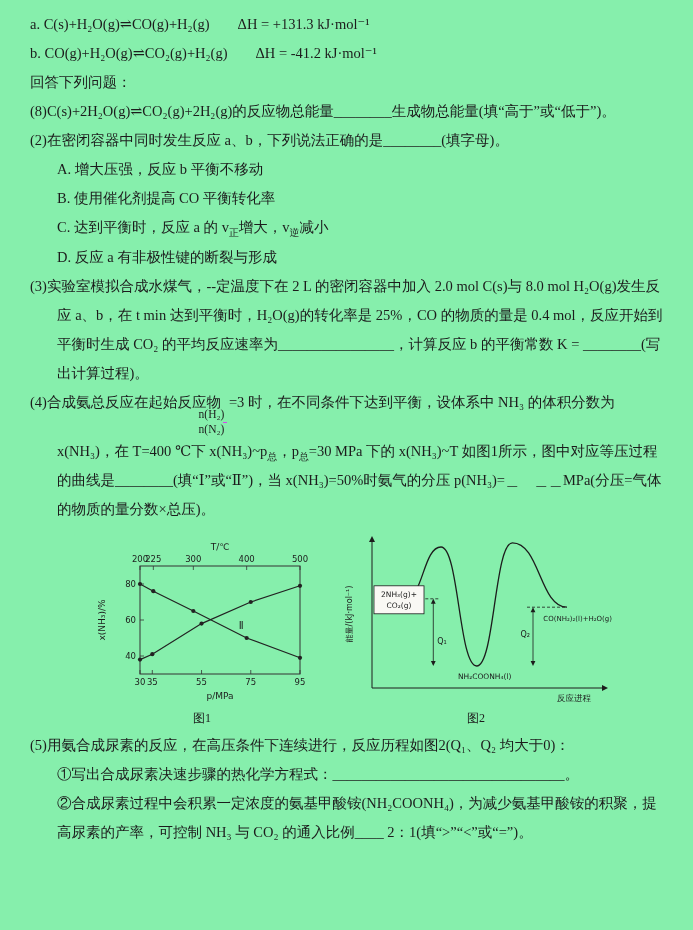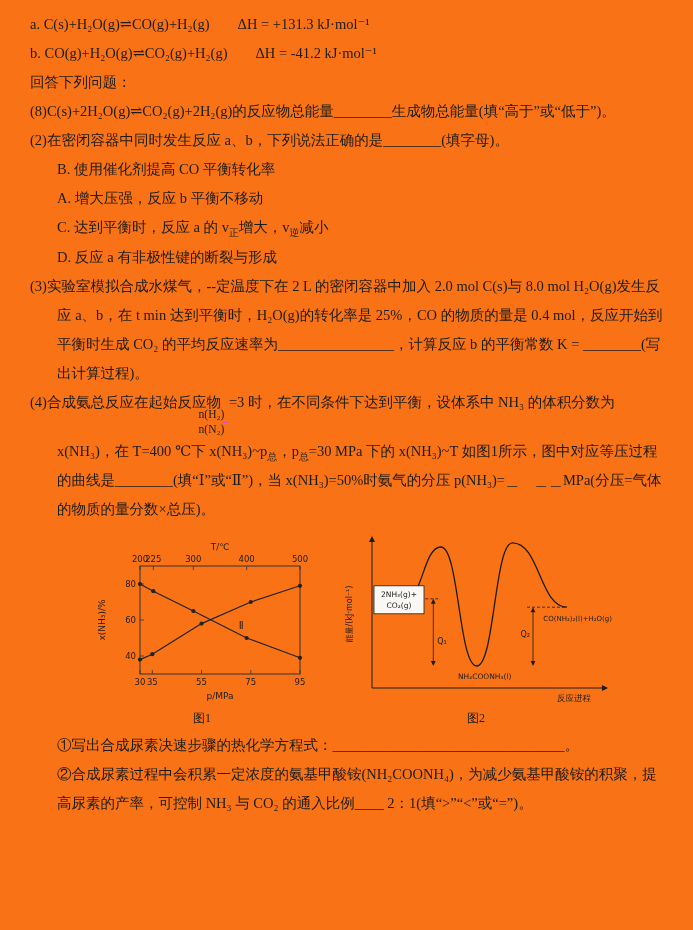--- a/index.html
+++ b/index.html
@@ -1,18 +1,18 @@
 <!DOCTYPE html>
 <html><head>
 <meta charset="utf-8">
 <style>
   html,body{margin:0;padding:0;background:#e9e7e3;}
   .page{
     width:693px;height:930px;box-sizing:border-box;
-    background:#f97316;color:#1c1c1c;
+    background:#86efac;color:#1c1c1c;
     font-family:"Liberation Serif","DejaVu Serif",serif;
     font-size:14.5px;line-height:2.0;
     padding:10px 24px 0 30px;overflow:hidden;position:relative;
   }
   p.line{margin:0;}
   .q{padding-left:27px;text-indent:-27px;}
   .opt{padding-left:27px;}
   .subq{padding-left:27px;}
   .dh{margin-left:28px;}
   .frac{display:inline-flex;flex-direction:column;text-align:center;
@@ -34,22 +34,22 @@
   <p class="line"><span>a. C(s)+H₂O(g)⇌CO(g)+H₂(g)</span><span class="dh">ΔH = +131.3 kJ·mol⁻¹</span></p>
 
   <p class="line"><span>b. CO(g)+H₂O(g)⇌CO₂(g)+H₂(g)</span><span class="dh">ΔH = -41.2 kJ·mol⁻¹</span></p>
 
   <p class="line">回答下列问题：</p>
 
   <p class="line q">(8)C(s)+2H₂O(g)⇌CO₂(g)+2H₂(g)的反应物总能量________生成物总能量(填“高于”或“低于”)。</p>
 
   <p class="line q">(2)在密闭容器中同时发生反应 a、b，下列说法正确的是________(填字母)。</p>
 
+  <p class="line opt">A. 增大压强，反应 b 平衡不移动</p>
   <p class="line opt">B. 使用催化剂提高 CO 平衡转化率</p>
-  <p class="line opt">A. 增大压强，反应 b 平衡不移动</p>
   <p class="line opt"><span>C. 达到平衡时，反应 a 的 v</span><sub class="csub">正</sub><span>增大，v</span><sub class="csub">逆</sub><span>减小</span></p>
   <p class="line opt">D. 反应 a 有非极性键的断裂与形成</p>
 
   <p class="line q">(3)实验室模拟合成水煤气，--定温度下在 2 L 的密闭容器中加入 2.0 mol C(s)与 8.0 mol H₂O(g)发生反应 a、b，在 t min 达到平衡时，H₂O(g)的转化率是 25%，CO 的物质的量是 0.4 mol，反应开始到平衡时生成 CO₂ 的平均反应速率为________________，计算反应 b 的平衡常数 K = ________(写出计算过程)。</p>
 
   <p class="line q"><span>(4)合成氨总反应在起始反应物</span><span class="frac">
         <span class="num">n(H₂)</span>
         <span class="den">n(N₂)</span>
       </span><span>=3 时，在不同条件下达到平衡，设体系中 NH₃ 的体积分数为 x(NH₃)，在 T=400 ℃下 x(NH₃)~p</span><sub class="csub">总</sub><span>，p</span><sub class="csub">总</sub><span>=30 MPa 下的 x(NH₃)~T 如图1所示，图中对应等压过程的曲线是________(填“Ⅰ”或“Ⅱ”)，当 x(NH₃)=50%时氨气的分压 p(NH₃)=＿　＿＿MPa(分压=气体的物质的量分数×总压)。</span></p>
 
@@ -124,16 +124,17 @@
           <text x="63" y="77.8" font-size="7.5" text-anchor="middle">CO₂(g)</text>
           <text x="148.7" y="149" font-size="7.5" text-anchor="middle">NH₂COONH₄(l)</text>
           <text x="276" y="91.2" font-size="7" text-anchor="end">CO(NH₂)₂(l)+H₂O(g)</text>
           <text x="16" y="84" font-size="8" text-anchor="middle" transform="rotate(-90 16 84)">能量/(kJ·mol⁻¹)</text>
           <text x="238" y="171" font-size="8.5" text-anchor="middle">反应进程</text>
         </svg>
       <div class="figcap">图2</div>
     </div>
   </div>
 
+  <p class="line q">(5)用氨合成尿素的反应，在高压条件下连续进行，反应历程如图2(Q₁、Q₂ 均大于0)：</p>
   <p class="line subq">①写出合成尿素决速步骤的热化学方程式：________________________________。</p>
   <p class="line subq">②合成尿素过程中会积累一定浓度的氨基甲酸铵(NH₂COONH₄)，为减少氨基甲酸铵的积聚，提高尿素的产率，可控制 NH₃ 与 CO₂ 的通入比例____ 2：1(填“&gt;”“&lt;”或“=”)。</p>
 
 </div>
 
 </body></html>

